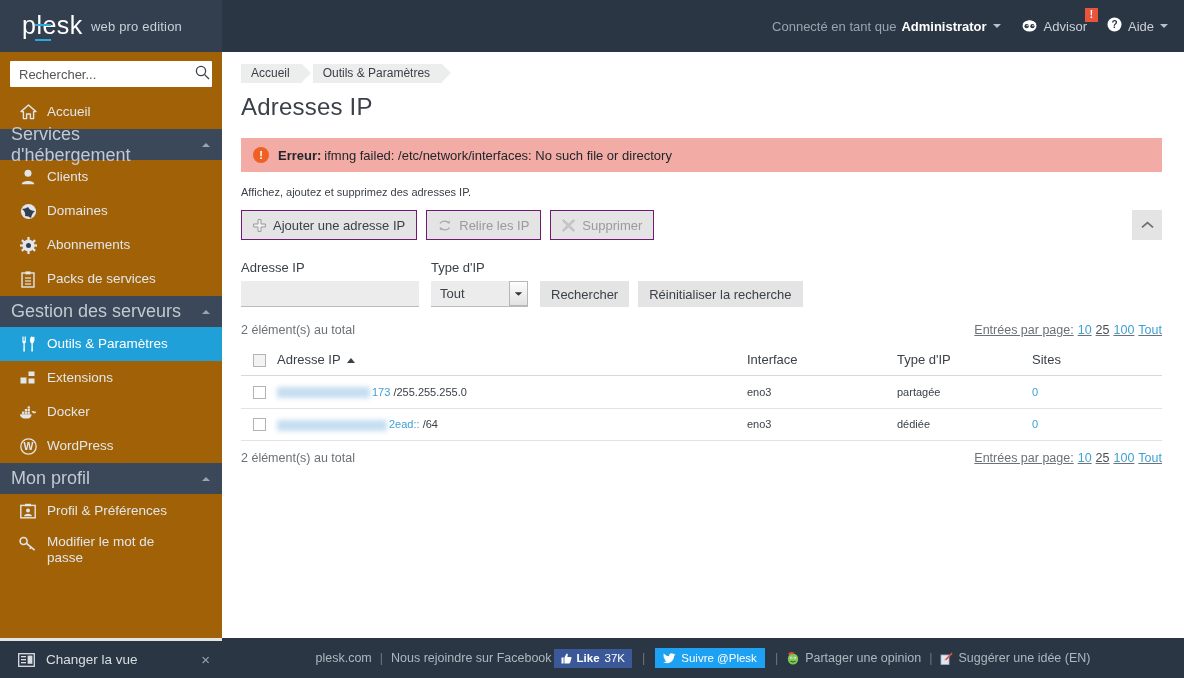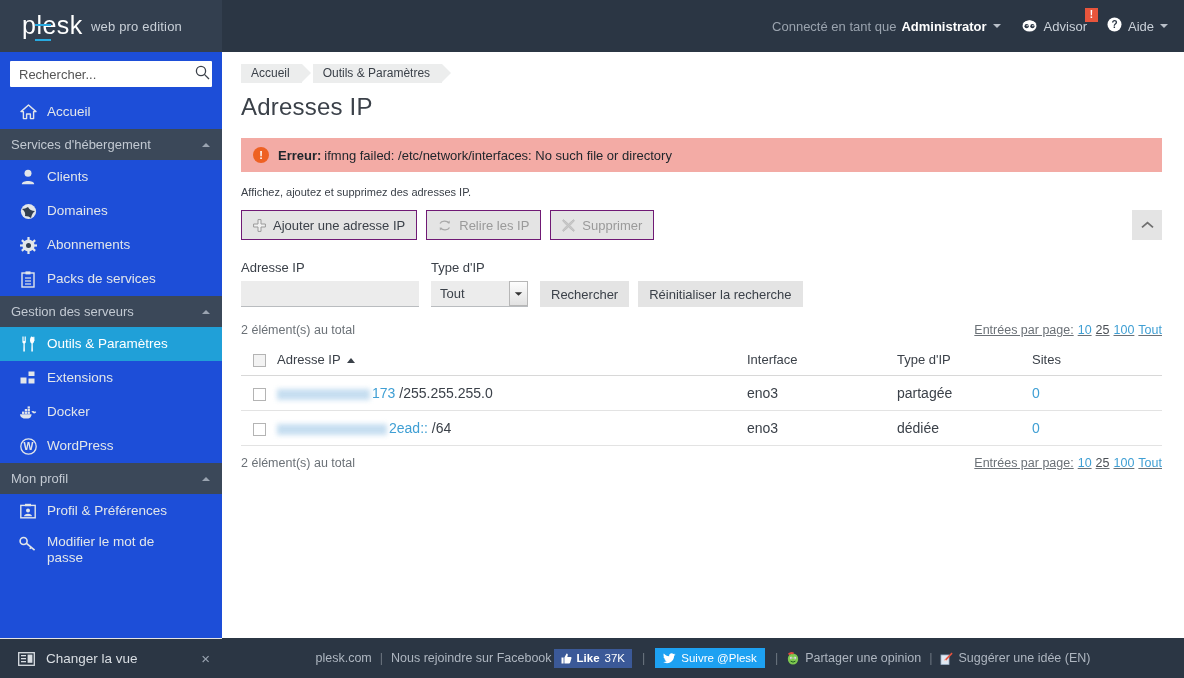--- a/index.html
+++ b/index.html
@@ -48,36 +48,36 @@
   .tr-item svg { margin-right: 6px; }
   .badge-excl {
     position: absolute; top: -10px; right: -11px;
     background: #e8553c; color: #fff; font-size: 10px; font-weight: bold;
     width: 13px; height: 14px; line-height: 14px; text-align: center;
   }
 
   
   .sidebar {
     position: absolute; top: 52px; left: 0; width: 222px; height: 626px;
-    background: #1d4ed8;
+    background: #a16207;
   }
   .search-row { padding: 9px 10px 8px 10px; }
   .search-box {
     background: #fff; height: 26px; display: flex; align-items: center;
     padding: 0 6px 0 9px; border-radius: 1px;
   }
   .search-box input {
     border: 0; outline: 0; flex: 1; font-size: 13px; color: #333;
     font-family: "Liberation Sans", sans-serif; background: transparent;
   }
   .search-box input::placeholder { color: #555; }
 
   .nav-group-title {
     height: 31px; display: flex; align-items: center; justify-content: space-between;
-    padding: 0 12px 0 11px; background: #3b4859; color: #c2c9d2; font-size: 13px;
+    padding: 0 12px 0 11px; background: #3b4859; color: #c2c9d2; font-size: 18px;
   }
   .caret-u {
     width: 0; height: 0;
     border-left: 4px solid transparent; border-right: 4px solid transparent;
     border-bottom: 4px solid #9aa4b1;
   }
   .nav-item {
     display: flex; align-items: center; min-height: 34px;
     padding: 6px 10px 6px 18px; color: #e2e6ea; font-size: 13.5px; cursor: pointer;
   }
@@ -85,21 +85,21 @@
   .nav-ico {
     width: 20px; min-width: 20px; height: 18px; margin-right: 9px;
     display: flex; align-items: center; justify-content: center;
   }
   .nav-label { line-height: 16px; }
 
   .changeview {
     position: absolute; bottom: 0; left: 0; width: 222px; height: 40px;
     background: #2b3644; display: flex; align-items: center;
     padding: 0 12px 0 18px; color: #d9dee3; font-size: 13.5px;
-    border-top: 1px solid #e5e5e5;
+    border-top: 3px solid #e5e5e5;
   }
   .changeview .x { margin-left: auto; color: #9aa4b1; font-size: 15px; }
 
   
   .main {
     position: absolute; top: 52px; left: 222px; width: 962px; height: 586px;
     background: #fff;
   }
   .breadcrumb { display: flex; padding: 12px 0 0 19px; }
   .bc {
@@ -178,21 +178,21 @@
   .perpage { margin-left: auto; color: #6b7177; text-decoration: underline; }
   .perpage a { color: #3f9fd4; text-decoration: none; margin-left: 4px; cursor: pointer; }
   .perpage a.cur { color: #4a4f55; }
 
   table.iplist { margin: 8px 22px 0 19px; width: 921px; border-collapse: collapse; }
   table.iplist th {
     text-align: left; font-weight: normal; font-size: 13px; color: #3b4149;
     padding: 7px 0 8px 0; border-bottom: 1px solid #d8d8d8;
   }
   table.iplist td {
-    font-size: 14px; color: #3b4149; padding: 9px 0 9px 0;
+    font-size: 11px; color: #3b4149; padding: 9px 0 9px 0;
     border-bottom: 1px solid #e3e3e3;
   }
   .cbox {
     width: 13px; height: 13px; border: 1px solid #b4b4b4; background: #fff;
     display: inline-block; vertical-align: middle;
   }
   .cbox.hdr { background: #f3f3f3; }
   .col-chk { width: 36px; padding-left: 12px !important; }
   .col-ip { width: 470px; }
   .col-if { width: 150px; }

